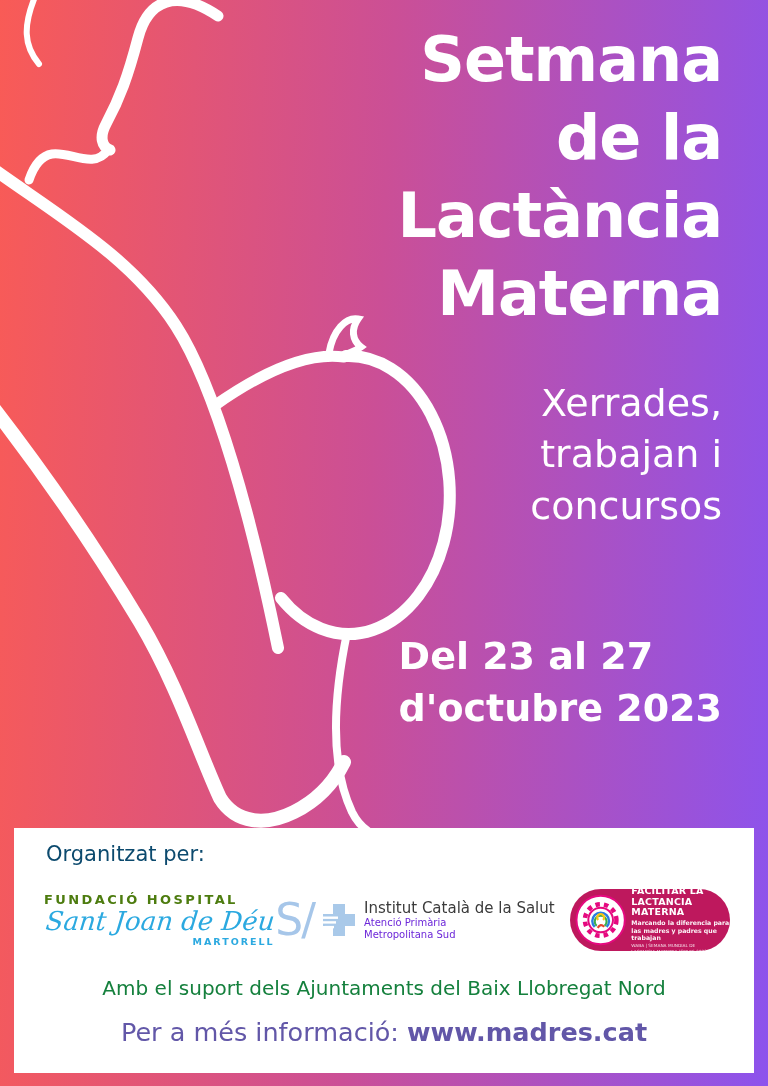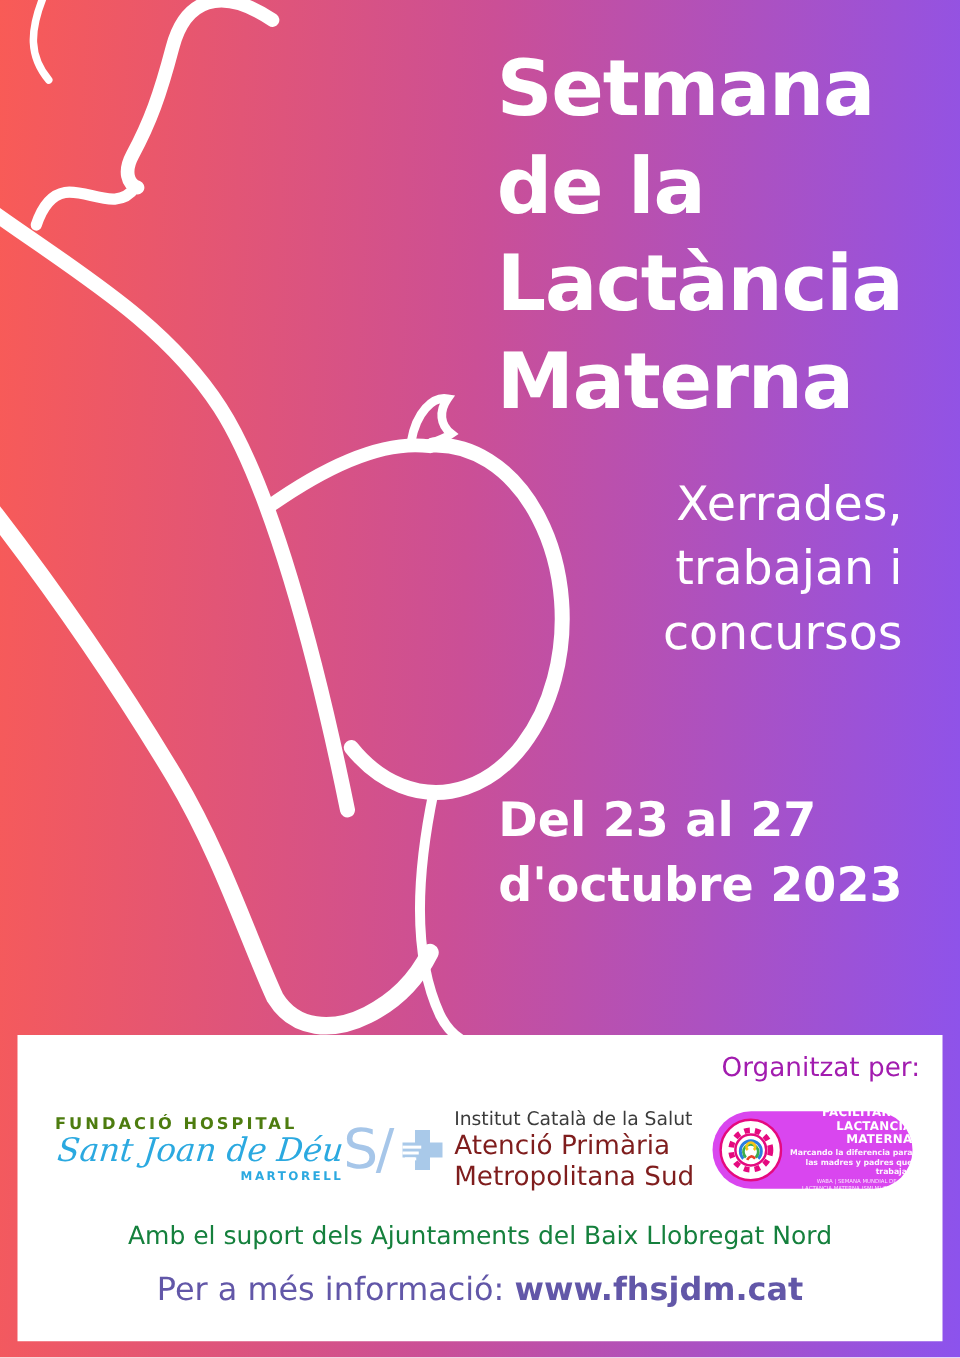--- a/index.html
+++ b/index.html
@@ -5,65 +5,64 @@
   html,body{margin:0;padding:0;background:#ffffff;}
   .poster{
     position:relative;
     width:768px;height:1086px;
     overflow:hidden;
     background:linear-gradient(93deg,#f95b56 0%,#cb4f96 48%,#8c53ed 100%);
     font-family:"DejaVu Sans","Liberation Sans",sans-serif;
   }
   .lineart{position:absolute;left:0;top:0;pointer-events:none;}
   .headline{
-    position:absolute;top:32px;right:46px;
-    text-align:left;color:#ffffff;
+    position:absolute;top:21px;right:46px;
+    text-align:right;color:#ffffff;
     font-size:62px;font-weight:700;line-height:1.26;
     white-space:pre-line;letter-spacing:-1px;
   }
   .subline{
     position:absolute;top:378px;right:46px;
     text-align:right;color:#ffffff;
     font-size:38px;font-weight:400;line-height:1.35;
     white-space:pre-line;
   }
   .dates{
     position:absolute;top:630px;right:46px;
     text-align:left;color:#ffffff;
     font-size:38px;font-weight:700;line-height:1.37;
     white-space:pre-line;
   }
   .card{
     position:absolute;left:14px;top:828px;width:740px;height:245px;
     background:#ffffff;box-sizing:border-box;
     padding:12px 18px 0 18px;
   }
-  .organized{color:#a21caf;font-size:21px;margin:2px 0 0 14px;text-align:right;}
+  .organized{color:#0c4a6e;font-size:21px;margin:2px 0 0 14px;}
   .logos{
     display:flex;align-items:center;justify-content:space-between;
     margin-top:10px;height:88px;padding:0 6px;
   }
   
   .fhsjd{display:flex;align-items:center;gap:6px;width:222px;}
   .fhsjd-text{display:flex;flex-direction:column;line-height:1;}
   .fhsjd-l1{color:#4d7c0f;font-size:13px;font-weight:700;letter-spacing:2.4px;white-space:nowrap;}
   .fhsjd-script{color:#2ba9e0;font-family:"DejaVu Serif","Liberation Serif",serif;font-style:italic;font-size:26px;white-space:nowrap;margin:2px 0 0 2px;transform:skewX(-6deg);}
   .fhsjd-l3{color:#2ba9e0;font-size:9.5px;font-weight:700;letter-spacing:2px;text-align:right;margin-top:3px;}
   
   .ics{display:flex;align-items:center;gap:7px;}
   .ics-s{color:#a6c6e9;font-size:44px;font-weight:400;line-height:1;letter-spacing:-2px;}
   .ics-text{display:flex;flex-direction:column;line-height:1.16;}
   .ics-l1{color:#3b3b3b;font-size:15px;}
-  .ics-l2,.ics-l3{color:#7f1d1d;font-size:21px;}
+  .ics-l2,.ics-l3{color:#6d28d9;font-size:10px;}
   
   .badge{
-    width:160px;height:62px;background:#d946ef;border-radius:32px;
+    width:160px;height:62px;background:#be185d;border-radius:32px;
     display:flex;align-items:center;gap:5px;box-sizing:border-box;padding-left:5px;
     flex-shrink:0;
-    text-align:right;
   }
   .badge-text{display:flex;flex-direction:column;color:#ffffff;width:100px;}
   .badge-title{font-size:9.5px;font-weight:700;line-height:1.12;white-space:pre-line;letter-spacing:.2px;}
   .badge-sub{font-size:6.2px;line-height:1.2;margin-top:1.5px;font-weight:700;opacity:.95;}
   .badge-foot{font-size:4.3px;line-height:1.25;margin-top:1.5px;opacity:.85;width:86px;}
   .support{
     text-align:center;color:#15803d;font-size:20px;margin-top:12px;
   }
   .info{
     text-align:center;color:#6257a8;font-size:25.5px;margin-top:17px;
@@ -146,17 +145,17 @@
           <span class="badge-sub">Marcando la diferencia para las madres y padres que trabajan</span>
           <span class="badge-foot">WABA | SEMANA MUNDIAL DE LACTANCIA MATERNA (SMLM) 2023</span>
         </div>
       </div>
 
     </div>
 
     <div class="support">Amb el suport dels Ajuntaments del Baix Llobregat Nord</div>
 
     <div class="info">
-      <span>Per a més informació: </span><b>www.fhsjdm.cat</b>
+      <span>Per a més informació: </span><b>www.madres.cat</b>
     </div>
   </div>
 
 </div>
 
 </body></html>

